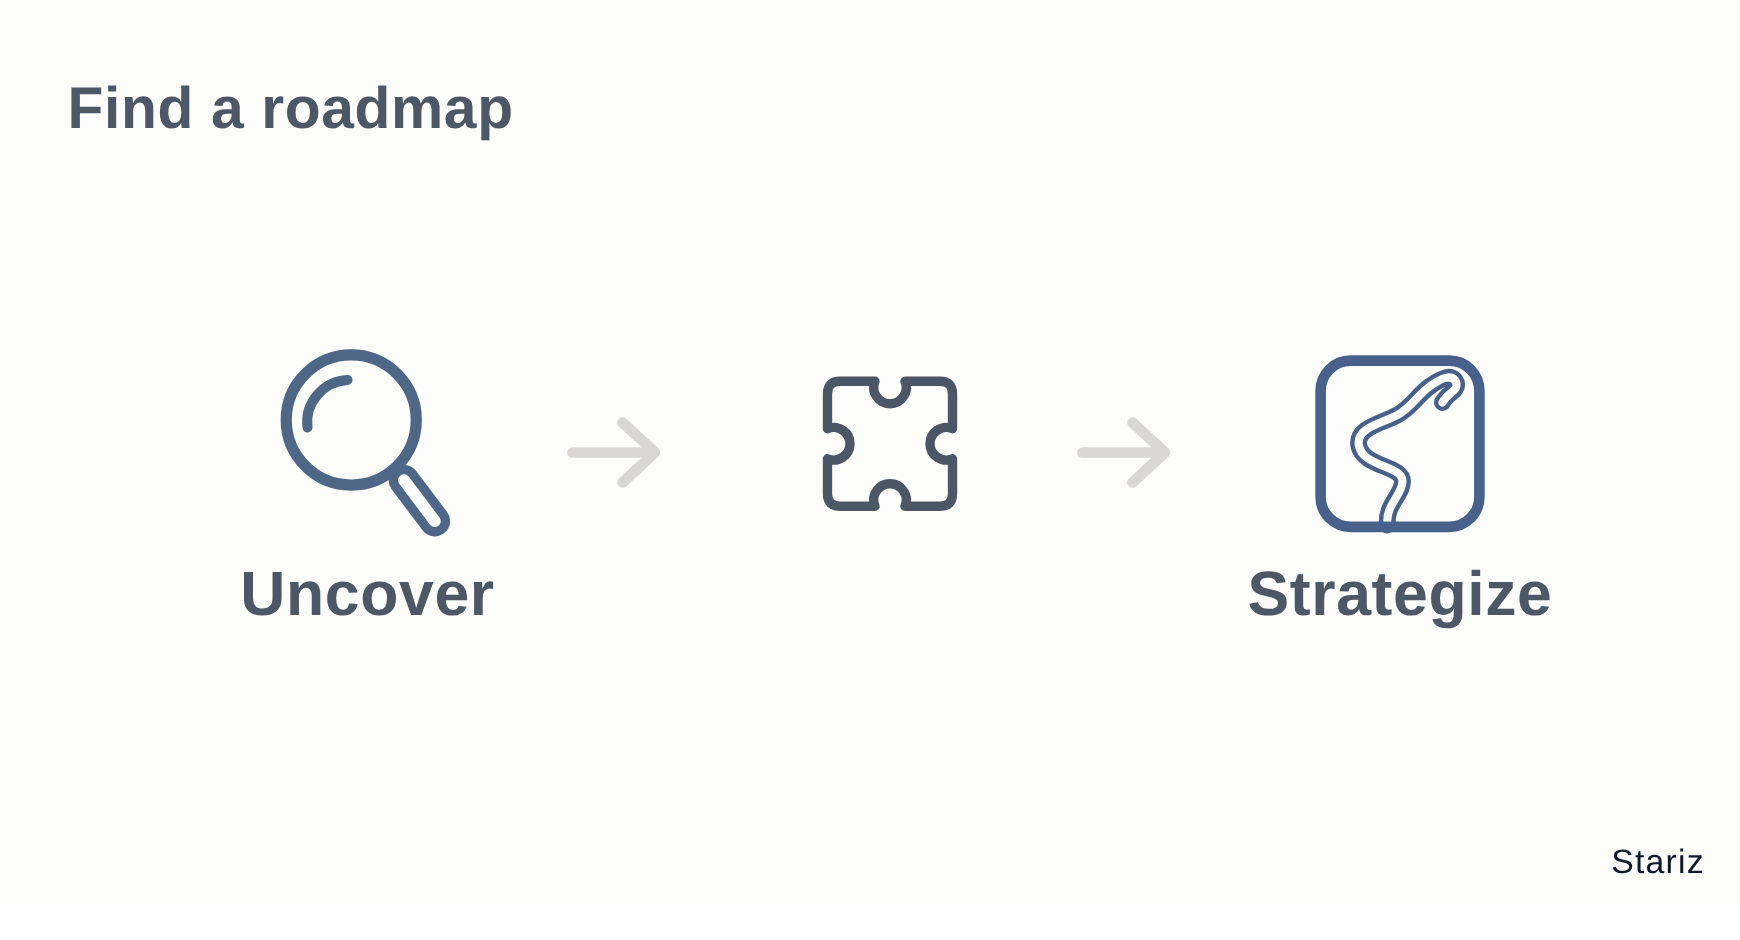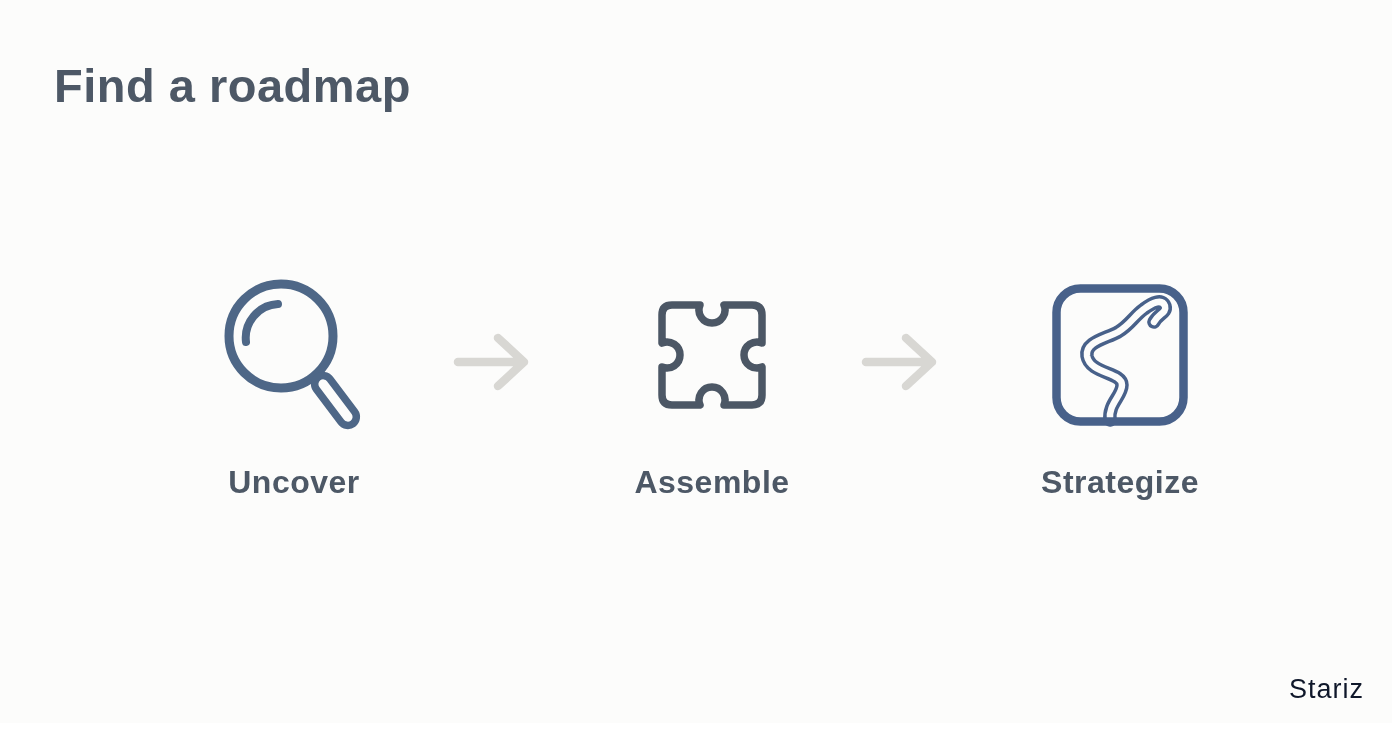--- a/index.html
+++ b/index.html
@@ -31,22 +31,22 @@
   .step-uncover    { left: 124px; }
   .step-assemble   { left: 542px; }
   .step-strategize { left: 950px; }
   .icon-box {
     height: 158px;
     display: flex;
     align-items: center;
     justify-content: center;
   }
   .step-label {
-    margin-top: 30px;
-    font-size: 32px;
+    margin-top: 12px;
+    font-size: 50px;
     font-weight: 700;
     color: #4d5866;
     letter-spacing: 0.5px;
     white-space: nowrap;
   }
   .arrow {
     position: absolute;
     top: 326px;
   }
   .arrow-1 { left: 452px; }
@@ -85,21 +85,20 @@
 
   <div class="step step-assemble">
     <div class="icon-box">
       <svg width="150" height="140" viewBox="0 0 140 140">
         <path d="M 30 20 H 58 A 13 13 0 1 0 82 20 H 110 Q 120 20 120 30 V 58
                  A 13 13 0 1 0 120 82 V 110 Q 120 120 110 120 H 82
                  A 13 13 0 1 0 58 120 H 30 Q 20 120 20 110 V 82
                  A 13 13 0 1 0 20 58 V 30 Q 20 20 30 20 Z" fill="none" stroke="#4c5765" stroke-width="7.5" stroke-linejoin="round"></path>
       </svg>
     </div>
-    <div class="step-label">Assemble</div>
   </div>
 
   <svg class="arrow arrow-2" width="88" height="72" viewBox="0 0 88 72">
     <path d="M 6 36 H 70 M 46 12 L 72 36 L 46 60" fill="none" stroke="#d8d7d3" stroke-width="8.5" stroke-linecap="round" stroke-linejoin="round"></path>
   </svg>
 
   <div class="step step-strategize">
     <div class="icon-box">
       <svg width="144" height="146" viewBox="0 0 140 146">
         <path d="M 60 138 C 58 122 72 114 72 103 C 72 90 40 92 37 74

